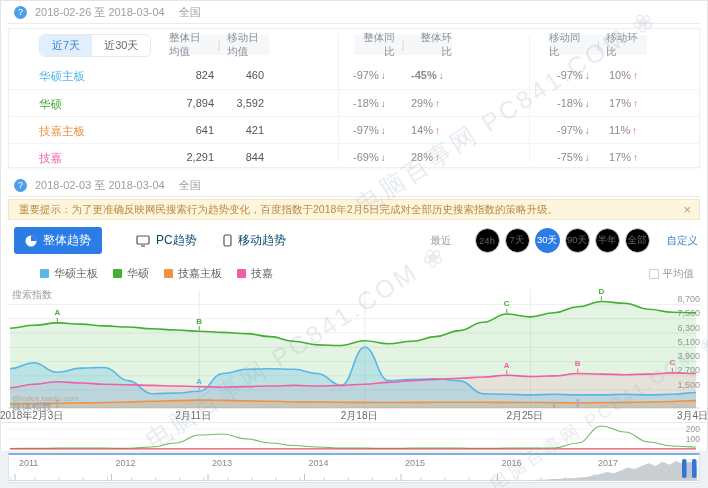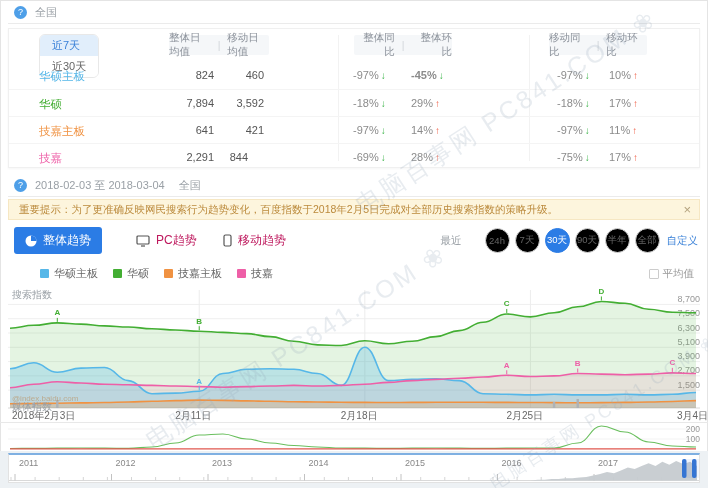--- a/index.html
+++ b/index.html
@@ -14,21 +14,21 @@
   
   .sec-title { position:absolute; left:8px; width:692px; height:23px; border-bottom:1px solid #ebebeb; display:flex; align-items:center; }
   .sec-title .t { font-size:14px; font-weight:bold; color:#404040; }
   .q-icon { display:inline-block; width:13px; height:13px; border-radius:50%; background:#4e9fe8; color:#fff; font-size:9px; line-height:13px; text-align:center; margin:0 8px 0 6px; }
   .sec-title .d { color:#9aa0a6; font-size:11px; margin-right:14px; }
   .sec-title .r { color:#9aa0a6; font-size:11px; }
 
   
   .card { position:absolute; left:8px; top:28px; width:692px; height:140px; background:#fff; border:1px solid #f0f0f0; box-shadow:0 1px 2px rgba(0,0,0,0.04); }
   .vdiv { position:absolute; top:6px; bottom:6px; width:1px; background:#f2f2f2; }
-  .tabs { position:absolute; left:30px; top:5px; display:flex; border:1px solid #e8e8e8; border-radius:6px; overflow:hidden;flex-direction:column; }
+  .tabs { position:absolute; left:30px; top:5px; display:flex; border:1px solid #e8e8e8; border-radius:6px; overflow:hidden; }
   .tab { padding:3px 12px; font-size:11px; color:#666; background:#fff; cursor:pointer; }
   .tab.active { background:#e1eefb; color:#3b82d8; }
   .pill { position:absolute; top:6px; height:20px; background:#f5f7f9; color:#8b919a; font-size:10.5px; display:flex; align-items:center; justify-content:center; gap:7px; border-radius:2px; }
   .pill .sep { color:#d3d7db; }
   .trow { position:absolute; left:0; width:100%; height:27px; }
   .trow + .trow { border-top:1px solid #f4f4f4; }
   .trow .kw { position:absolute; left:30px; top:7px; font-size:11.5px; cursor:pointer; }
   .num { position:absolute; top:7px; color:#555; text-align:right; font-size:11px; }
   .pcell { position:absolute; top:7px; width:60px; text-align:left; color:#8b8b8b; font-size:11px; }
   .arr { font-weight:bold; margin-left:2px; font-size:10px; }
@@ -37,26 +37,26 @@
   .arr[data-dir="up"] { color:#ee5a41; }
   .arr[data-dir="up"]::after { content:"↑"; }
 
   
   .notice { position:absolute; left:8px; top:199px; width:692px; height:21px; background:#fdf5dd; border:1px solid #f6e7c3; color:#bb8a3c; font-size:10.5px; line-height:19px; padding:0 10px; }
   .notice .close { position:absolute; right:8px; top:0; color:#b4a27e; font-size:13px; cursor:pointer; }
 
   
   .trow2 { position:absolute; left:8px; top:226px; width:692px; height:30px; }
   .btn-main { position:absolute; left:6px; top:1px; width:88px; height:27px; background:#2b7ce5; border-radius:3px; color:#fff; font-size:12px; display:flex; align-items:center; justify-content:center; gap:6px; cursor:pointer; }
-  .ttab { position:absolute; top:6px; display:flex; align-items:center; gap:6px; font-size:12px; color:#be185d; cursor:pointer; }
+  .ttab { position:absolute; top:6px; display:flex; align-items:center; gap:6px; font-size:12px; color:#0c4a6e; cursor:pointer; }
   .rangebar { position:absolute; right:2px; top:2px; display:flex; align-items:center; gap:5px; }
   .rangebar .lbl { color:#9aa0a6; font-size:10.5px; margin-right:18px; }
   .rc { width:25px; height:25px; border:1px solid #dcdcdc; border-radius:50%; color:#666; font-size:9.5px; display:flex; align-items:center; justify-content:center; cursor:pointer; background:#000000; }
   .rc.active { background:#2b7ce5; border-color:#2b7ce5; color:#fff; }
-  .custom { color:#3b82d8; font-size:10.5px; margin-left:2px; cursor:pointer; }
+  .custom { color:#3b82d8; font-size:10.5px; margin-left:12px; cursor:pointer; }
 
   
   .legend { position:absolute; left:40px; top:266px; display:flex; gap:15px; }
   .litem { display:flex; align-items:center; gap:5px; color:#666; font-size:11px; cursor:pointer; }
   .lsq { width:9px; height:9px; border-radius:1px; }
   .avgbox { position:absolute; right:14px; top:267px; display:flex; align-items:center; gap:4px; color:#999; font-size:10.5px; cursor:pointer; }
   .cb { width:10px; height:10px; border:1px solid #ccc; background:#fff; border-radius:1px; }
 
   .chart-label { position:absolute; left:12px; color:#9aa0a6; font-size:10px; z-index:5; }
   #main-chart { position:absolute; left:0; top:282px; }
@@ -66,20 +66,21 @@
   .footer-bg { position:absolute; left:0; top:451px; width:708px; height:37px; background:#edf1f4; }
   .nav-wrap { position:absolute; left:8px; top:453px; width:692px; height:30px; background:#fff; border:1px solid #e2e2e2; border-top:2px solid #7fb0e2; }
 </style>
 </head>
 <body>
 
 <div class="page">
 
   <div class="sec-title" style="top:1px;">
     <span class="q-icon">?</span>
+    <span class="d">2018-02-26 至 2018-03-04</span>
     <span class="r">全国</span>
   </div>
 
   <div class="card">
     <div class="vdiv" style="left:329px;"></div>
     <div class="vdiv" style="left:520px;"></div>
     <div class="tabs">
       <span class="tab active">近7天</span>
       <span class="tab">近30天</span>
     </div>
@@ -122,21 +123,21 @@
       <span class="num" style="left:140px;width:65px;">641</span>
       <span class="num" style="left:210px;width:45px;">421</span>
       <span class="pcell" style="left:344px;"><span>-97%</span><span class="arr" data-dir="down"></span></span>
       <span class="pcell" style="left:402px;"><span>14%</span><span class="arr" data-dir="up"></span></span>
       <span class="pcell" style="left:548px;"><span>-97%</span><span class="arr" data-dir="down"></span></span>
       <span class="pcell" style="left:600px;"><span>11%</span><span class="arr" data-dir="up"></span></span>
     </div>
     <div class="trow" style="top:114px;">
       <span class="kw" style="color: rgb(238, 95, 167);">技嘉</span>
       <span class="num" style="left:140px;width:65px;">2,291</span>
-      <span class="num" style="left:194px;width:45px;">844</span>
+      <span class="num" style="left:210px;width:45px;">844</span>
       <span class="pcell" style="left:344px;"><span>-69%</span><span class="arr" data-dir="down"></span></span>
       <span class="pcell" style="left:402px;"><span>28%</span><span class="arr" data-dir="up"></span></span>
       <span class="pcell" style="left:548px;"><span>-75%</span><span class="arr" data-dir="down"></span></span>
       <span class="pcell" style="left:600px;"><span>17%</span><span class="arr" data-dir="up"></span></span>
     </div>
   </div>
 
   <div class="sec-title" style="top:174px;">
     <span class="q-icon">?</span>
     <span class="d">2018-02-03 至 2018-03-04</span>
@@ -248,21 +249,21 @@
       <text x="577.7241379310344" y="83.97619047619048" text-anchor="middle" fill="#ee5fa7" font-size="8" font-weight="bold">B</text>
       <line x1="672.3448275862069" y1="85.88095238095238" x2="672.3448275862069" y2="89.88095238095238" stroke="#ee5fa7"></line>
       <text x="672.3448275862069" y="83.38095238095238" text-anchor="middle" fill="#ee5fa7" font-size="8" font-weight="bold">C</text>
       <rect x="32.4551724137931" y="121" width="2.4" height="5" fill="#aeb2b6"></rect>
       <rect x="56.110344827586204" y="118" width="2.4" height="8" fill="#aeb2b6"></rect>
       <rect x="552.8689655172413" y="120" width="2.4" height="6" fill="#aeb2b6"></rect>
       <rect x="576.5241379310344" y="117" width="2.4" height="9" fill="#aeb2b6"></rect>
       <text x="12" y="119" fill="#b9864f" fill-opacity="0.55" font-size="8">@index.baidu.com</text>
     </svg>
   <div class="xlabels" id="xlabels">
-      <span style="left: 12px;">2018年2月3日</span>
+      <span style="left: 0;">2018年2月3日</span>
       <span style="left: 175.241px;">2月11日</span>
       <span style="left: 340.828px;">2月18日</span>
       <span style="left: 506.414px;">2月25日</span>
       <span style="right: 0; margin-left: 48px;">3月4日</span>
     </div>
 
   <span class="chart-label" style="top:400px;">媒体指数</span>
   <svg id="media-chart" width="708" height="29">
       <line x1="0" y1="0.5" x2="708" y2="0.5" stroke="#e8e8e8"></line>
       <line x1="8" y1="7" x2="700" y2="7" stroke="#f3f3f3"></line>

